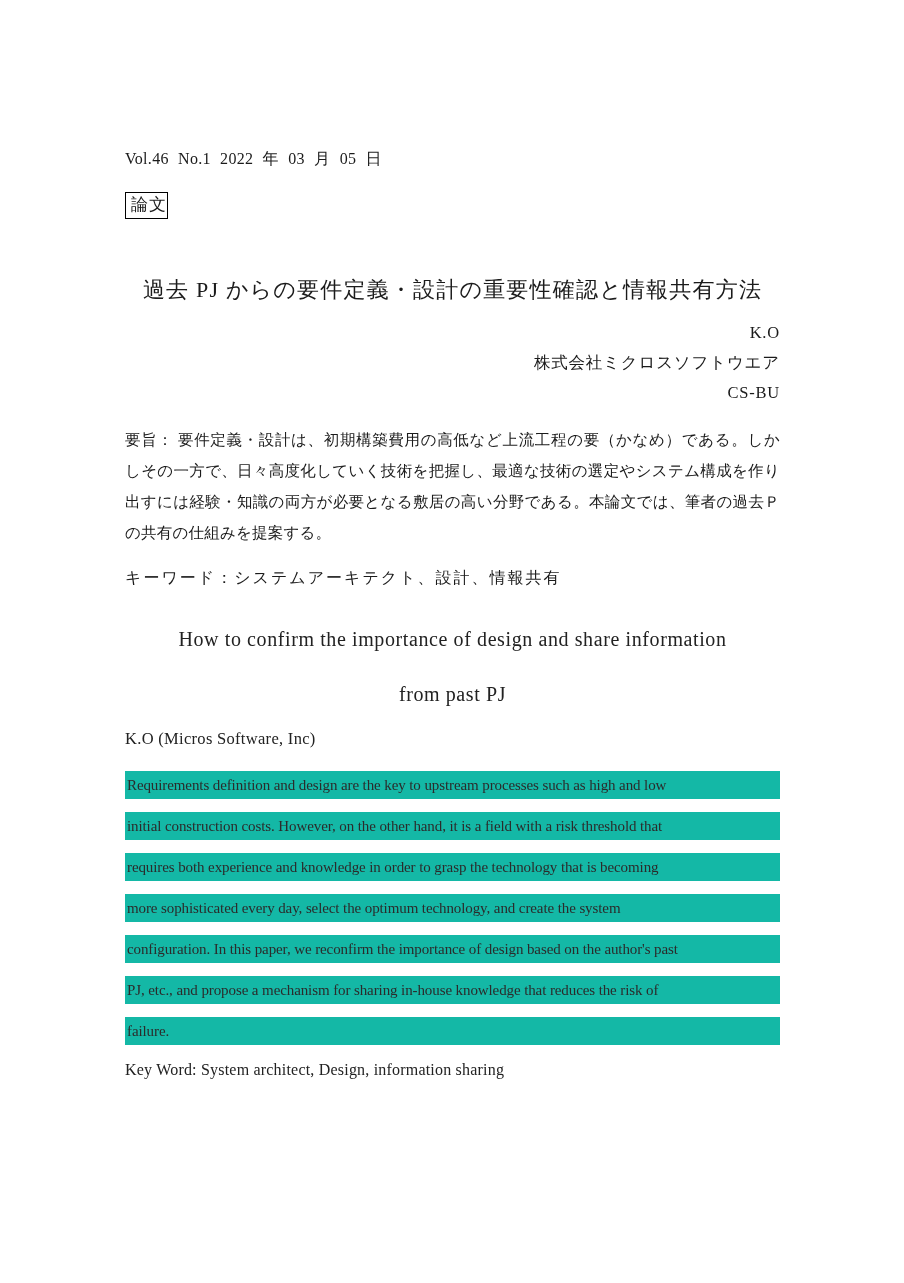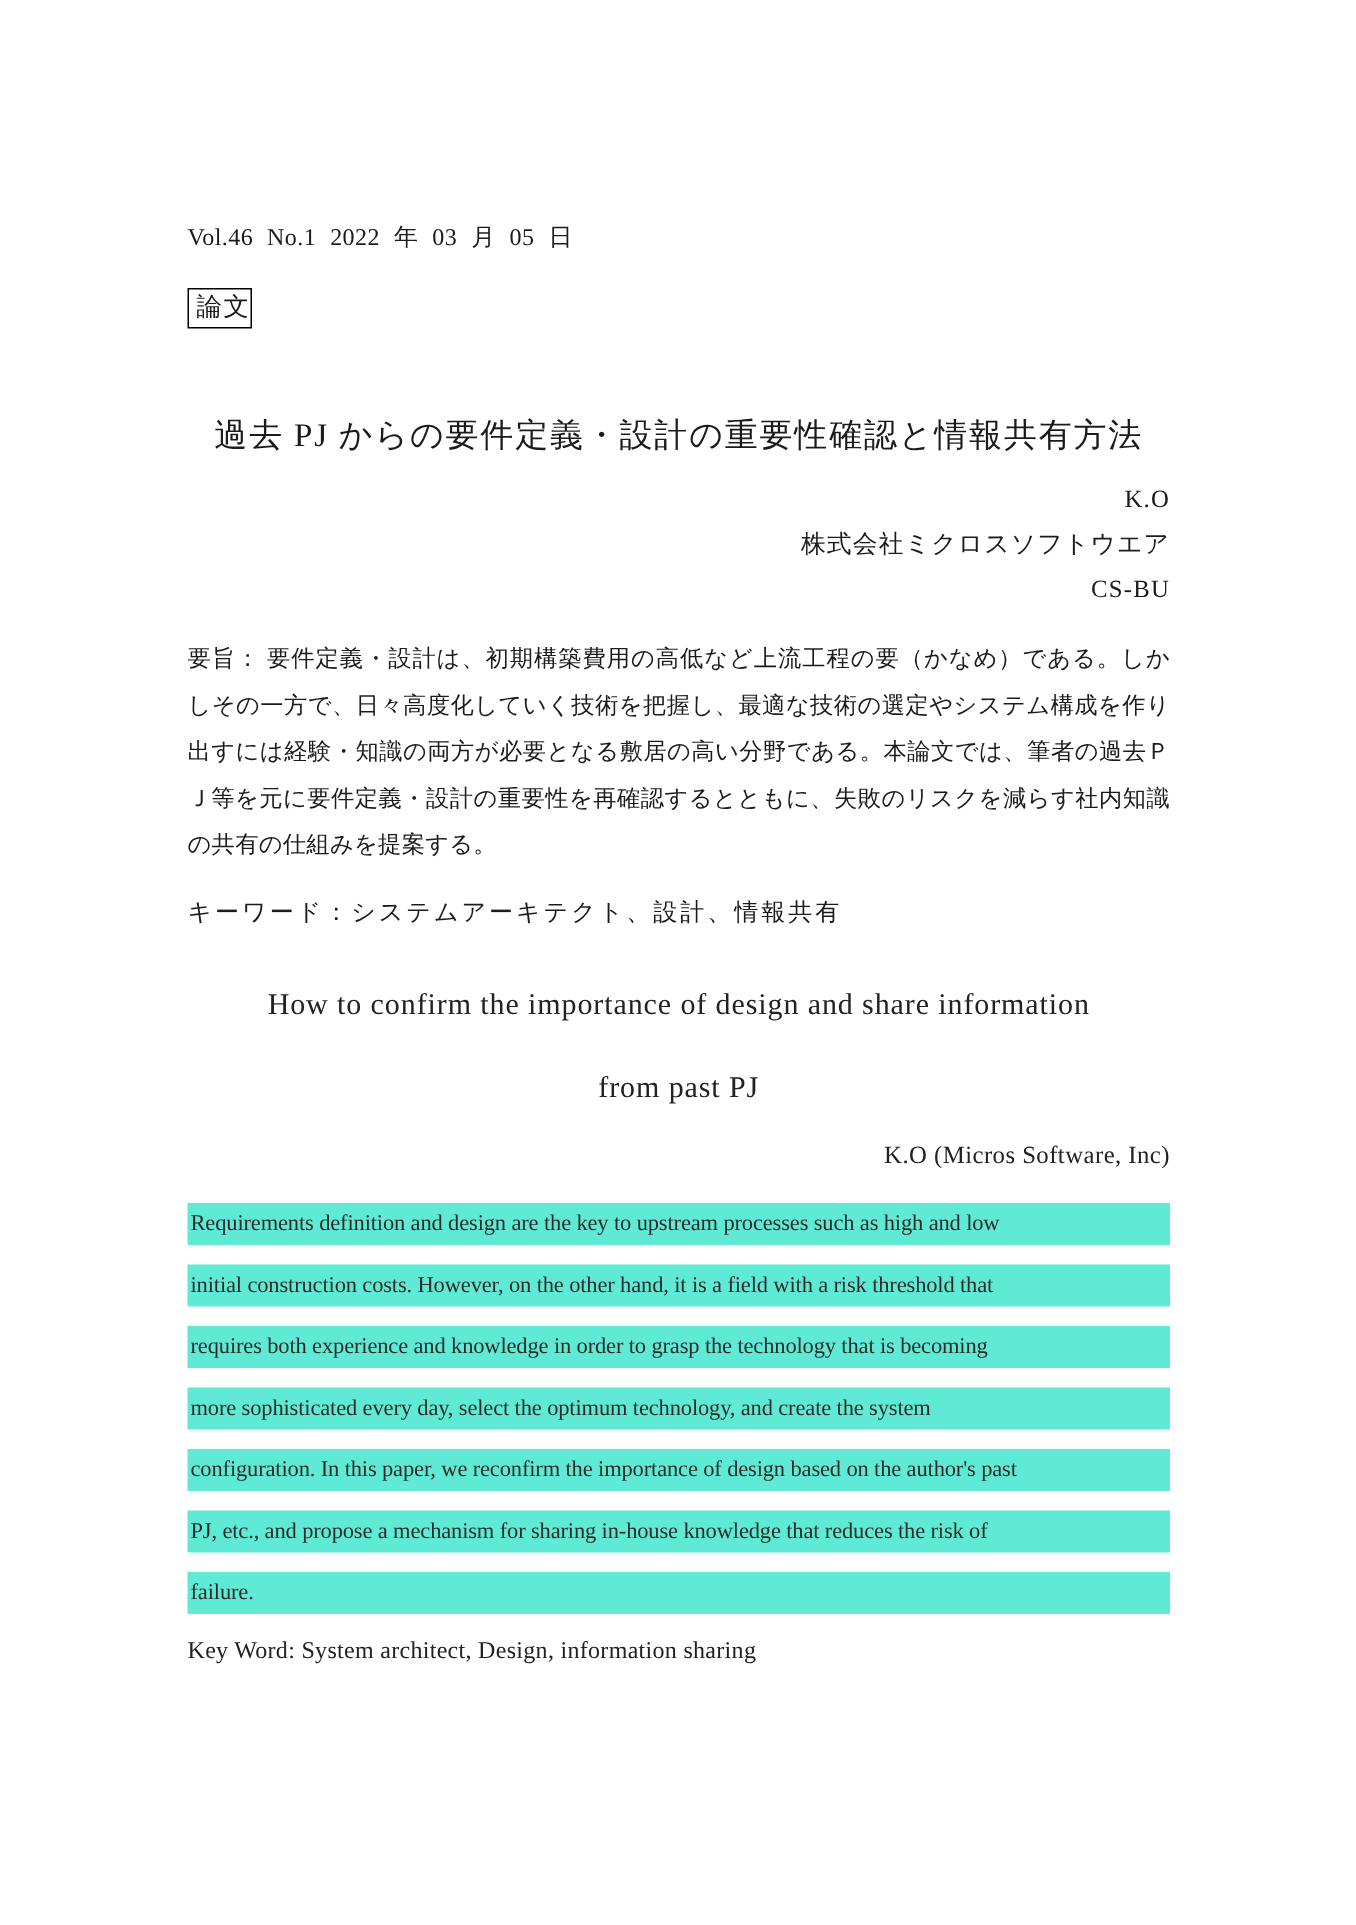--- a/index.html
+++ b/index.html
@@ -82,30 +82,29 @@
     font-weight: normal;
     font-size: 20px;
     letter-spacing: 0.6px;
     text-align: center;
     line-height: 55px;
     color: #222222;
   }
   .en-title-line { display: block; white-space: nowrap; }
   .en-author {
     margin-top: 5px;
-    text-align: right;
     font-size: 16.5px;
     height: 24px;
     line-height: 24px;
     letter-spacing: 0.3px;
     color: #222222;
   }
   .en-abstract { margin-top: 20px; }
   .en-abs-line {
-    background: #5eead4;
+    background: #14b8a6;
     height: 28px;
     line-height: 28px;
     margin-bottom: 13px;
     padding-left: 2px;
     font-size: 15px;
     letter-spacing: -0.1px;
     color: #2b2b2b;
     white-space: nowrap;
     overflow: hidden;
   }
@@ -135,21 +134,20 @@
   <div class="author-block">
     <div>K.O</div>
     <div>株式会社ミクロスソフトウエア</div>
     <div>CS-BU</div>
   </div>
 
   <div class="ja-abstract">
     <div class="ja-abs-line">要旨： 要件定義・設計は、初期構築費用の高低など上流工程の要（かなめ）である。しか</div>
     <div class="ja-abs-line">しその一方で、日々高度化していく技術を把握し、最適な技術の選定やシステム構成を作り</div>
     <div class="ja-abs-line">出すには経験・知識の両方が必要となる敷居の高い分野である。本論文では、筆者の過去Ｐ</div>
-    <div class="ja-abs-line">Ｊ等を元に要件定義・設計の重要性を再確認するとともに、失敗のリスクを減らす社内知識</div>
     <div class="ja-abs-line">の共有の仕組みを提案する。</div>
   </div>
 
   <div class="ja-keywords">キーワード：システムアーキテクト、設計、情報共有</div>
 
   <h2 class="en-title">
     <span class="en-title-line">How to confirm the importance of design and share information</span>
     <span class="en-title-line">from past PJ</span>
   </h2>
 

